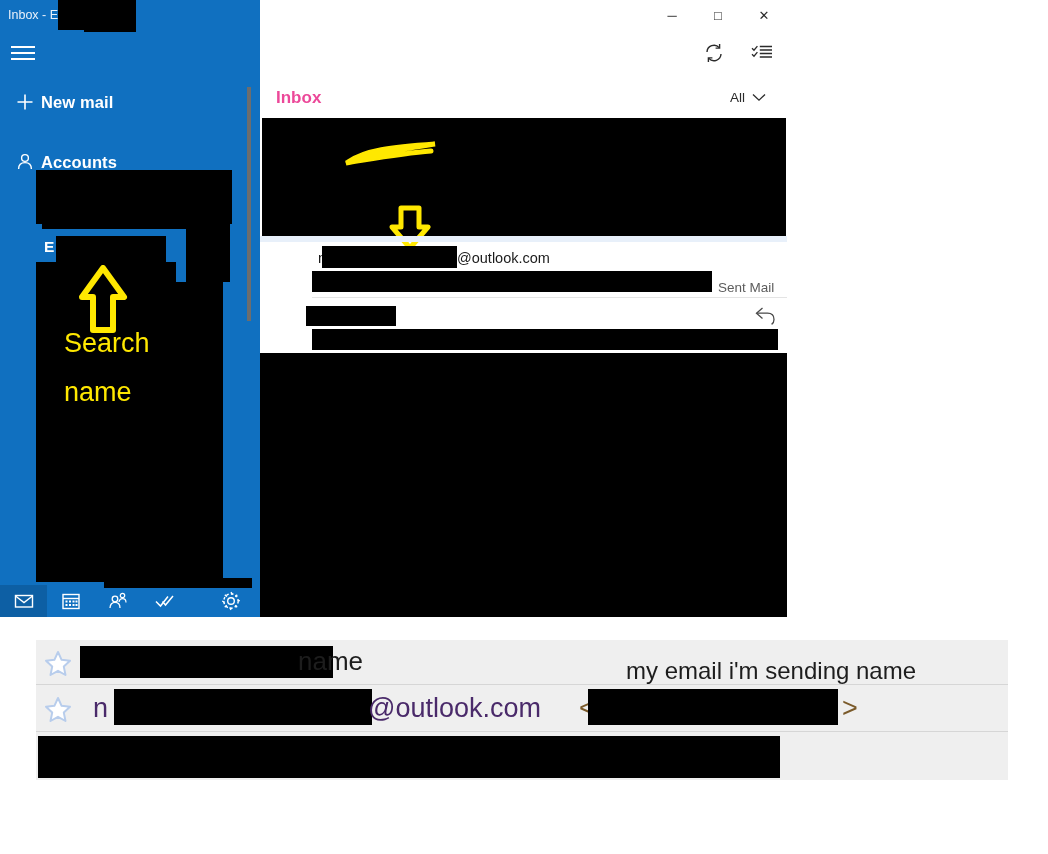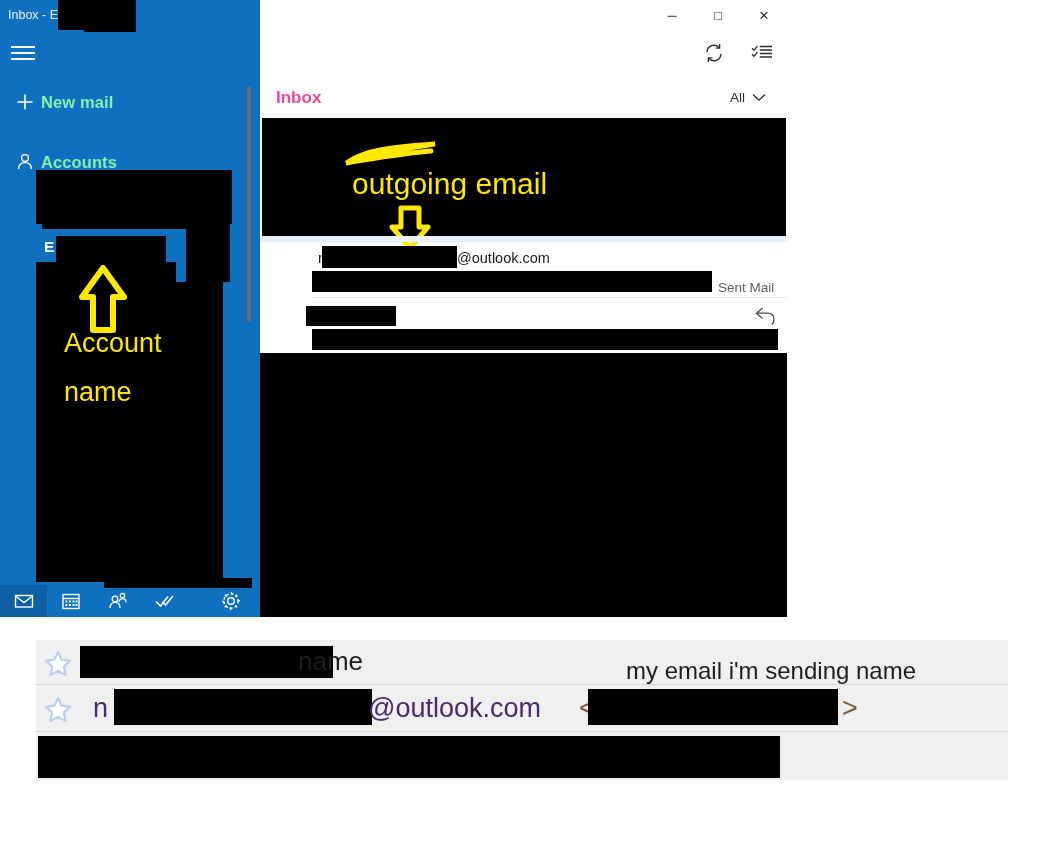--- a/index.html
+++ b/index.html
@@ -60,21 +60,21 @@
   }
   .hamburger i:nth-child(1){ top: 8px; }
   .hamburger i:nth-child(2){ top: 14px; }
   .hamburger i:nth-child(3){ top: 20px; }
 
   .nav-row {
     position: absolute;
     left: 0;
     width: 308px;
     height: 42px;
-    color: #86efac;
+    color: #ffffff;
     cursor: pointer;
   }
   .nav-row .nav-icon {
     position: absolute;
     left: 10px; top: 0;
     width: 30px; height: 42px;
     display: flex; align-items: center; justify-content: center;
   }
   .nav-row .nav-label {
     position: absolute;
@@ -318,21 +318,21 @@
 
       <div class="redact" style="left:56px; top:236px; width:110px; height:34px;"></div>
       <div class="redact" style="left:36px; top:262px; width:140px; height:22px;"></div>
 
       <div class="redact" style="left:36px; top:282px; width:187px; height:300px;"></div>
 
       <svg class="anno-arrow" style="position:absolute; left:78px; top:265px;" width="50" height="68" viewBox="0 0 50 68">
         <path d="M25 3 L46 32 L35 32 L35 65 L15 65 L15 32 L4 32 Z" fill="none" stroke="#ffe800" stroke-width="6" stroke-linejoin="round"></path>
       </svg>
 
-      <div class="anno-text" style="left:64px; top:328px; font-size:27px;">Account</div>
+      <div class="anno-text" style="left:64px; top:328px; font-size:27px;">Search</div>
       <div class="anno-text" style="left:64px; top:377px; font-size:27px;">name</div>
 
       <div class="sb-scroll"></div>
 
       <div class="bottom-nav">
         <div class="bn-item active" style="left:0px;">
           <svg width="22" height="22" viewBox="0 0 22 22">
             <rect x="2.5" y="5.5" width="17" height="11.5" stroke="#ffffff" stroke-width="1.4" fill="none"></rect>
             <path d="M2.5 6 L11 12.6 L19.5 6" stroke="#ffffff" stroke-width="1.4" fill="none"></path>
           </svg>
@@ -416,21 +416,20 @@
 
       <div class="filter-btn">
         <span>All</span>
         <svg width="14" height="9" viewBox="0 0 14 9">
           <path d="M1 1.5 L7 7.2 L13 1.5" stroke="#2b2b2b" stroke-width="1.3" fill="none"></path>
         </svg>
       </div>
 
       <div class="redact" style="left:2px; top:118px; width:524px; height:118px;"></div>
 
-      <div class="anno-text" style="left:92px; top:167px; font-size:30px;">outgoing email</div>
 
       <svg style="position:absolute; left:83px; top:140px;" width="110" height="30" viewBox="0 0 110 30">
         <path d="M5 22 C22 10, 48 7, 92 4 C60 9, 26 14, 3 23 C28 19, 60 13, 88 11" stroke="#ffe800" stroke-width="5" fill="none" stroke-linecap="round"></path>
       </svg>
 
       <svg style="position:absolute; left:128px; top:205px;" width="44" height="46" viewBox="0 0 44 46">
         <path d="M22 43 L40 22 L31 22 L31 3 L13 3 L13 22 L4 22 Z" fill="none" stroke="#ffe800" stroke-width="5" stroke-linejoin="round"></path>
       </svg>
 
       <div class="sel-strip" style="left:0px; top:236px; width:527px; height:6px;"></div>

